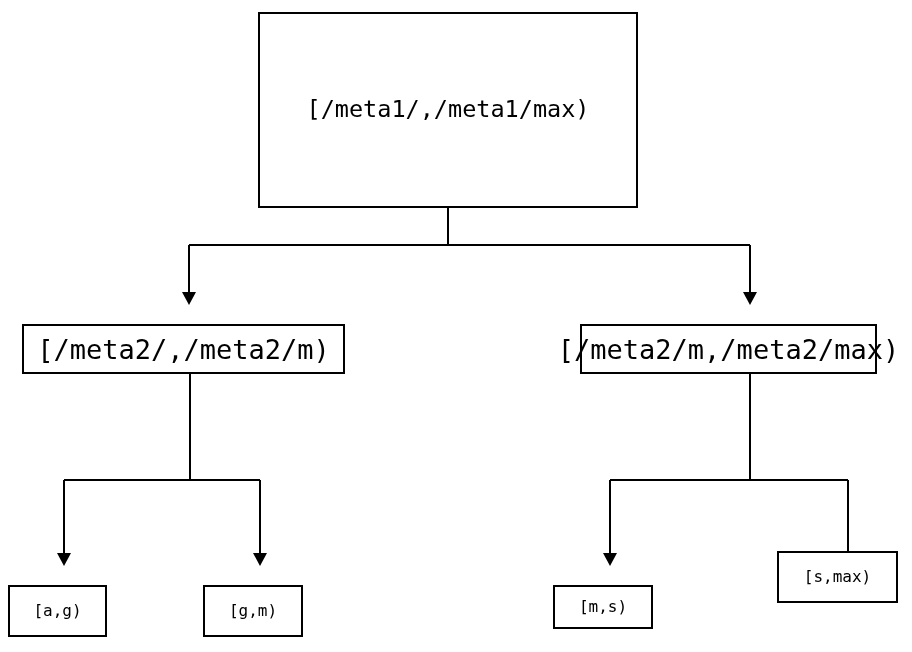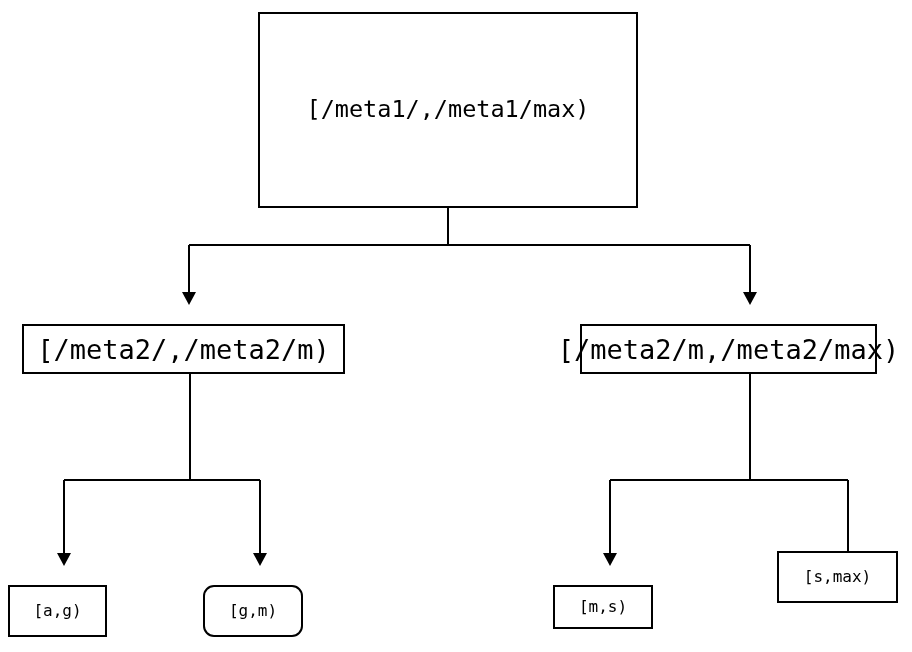--- a/index.html
+++ b/index.html
@@ -97,21 +97,21 @@
   </div>
 
   <div class="node-box lvl1" style="left:580px; top:324px; width:297px; height:50px;">
     <span class="node-label">[/meta2/m,/meta2/max)</span>
   </div>
 
   <div class="node-box lvl2" style="left:8px; top:585px; width:99px; height:52px;">
     <span class="node-label">[a,g)</span>
   </div>
 
-  <div class="node-box lvl2" style="left:203px; top:585px; width:100px; height:52px;border-radius:11px;">
+  <div class="node-box lvl2" style="left:203px; top:585px; width:100px; height:52px;">
     <span class="node-label">[g,m)</span>
   </div>
 
   <div class="node-box lvl2" style="left:553px; top:585px; width:100px; height:44px;">
     <span class="node-label">[m,s)</span>
   </div>
 
   <div class="node-box lvl2" style="left:777px; top:551px; width:121px; height:52px;">
     <span class="node-label">[s,max)</span>
   </div>

